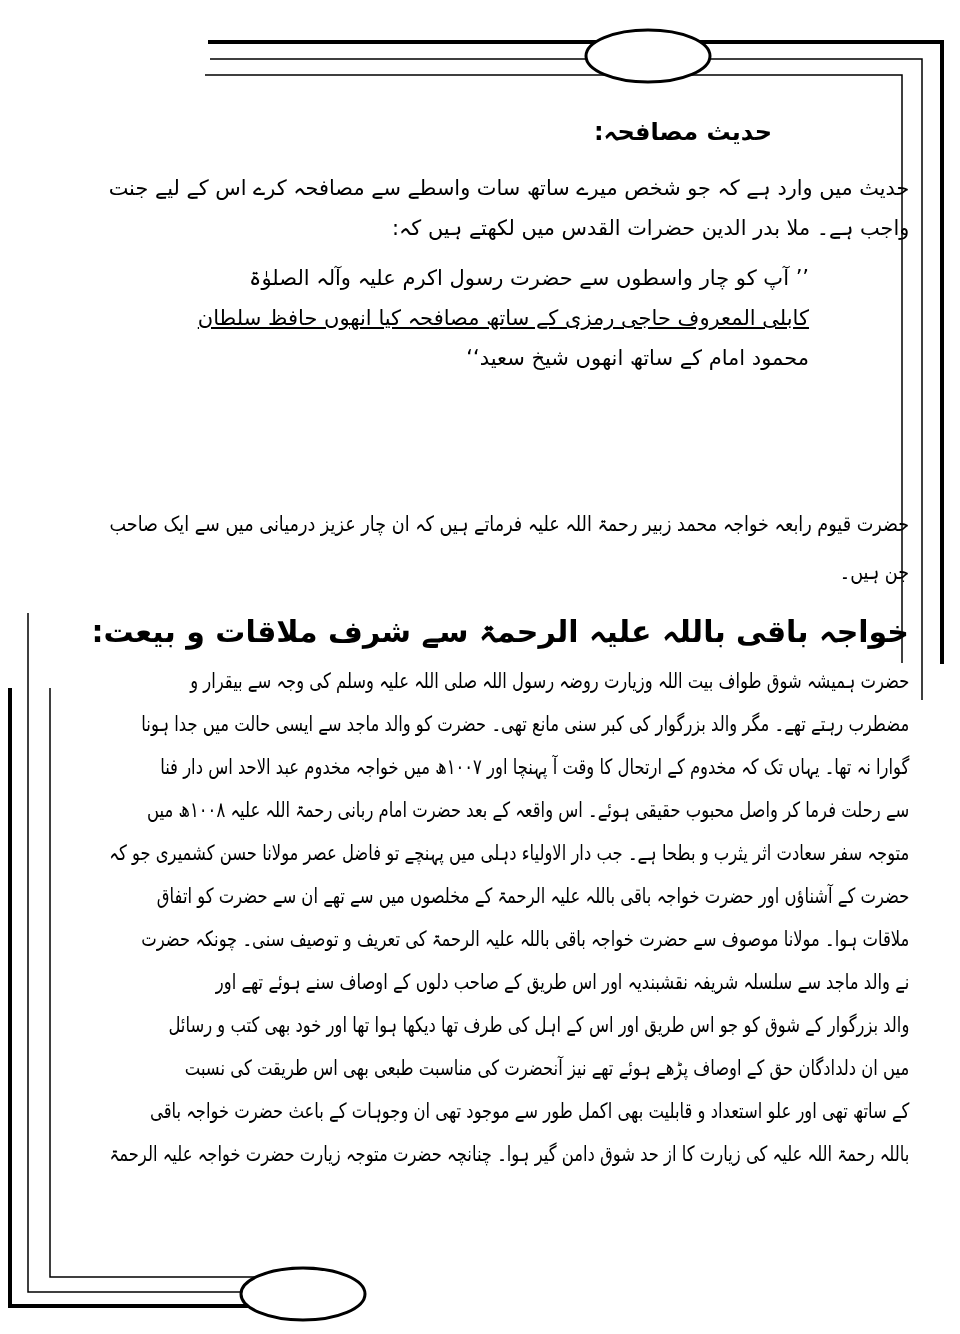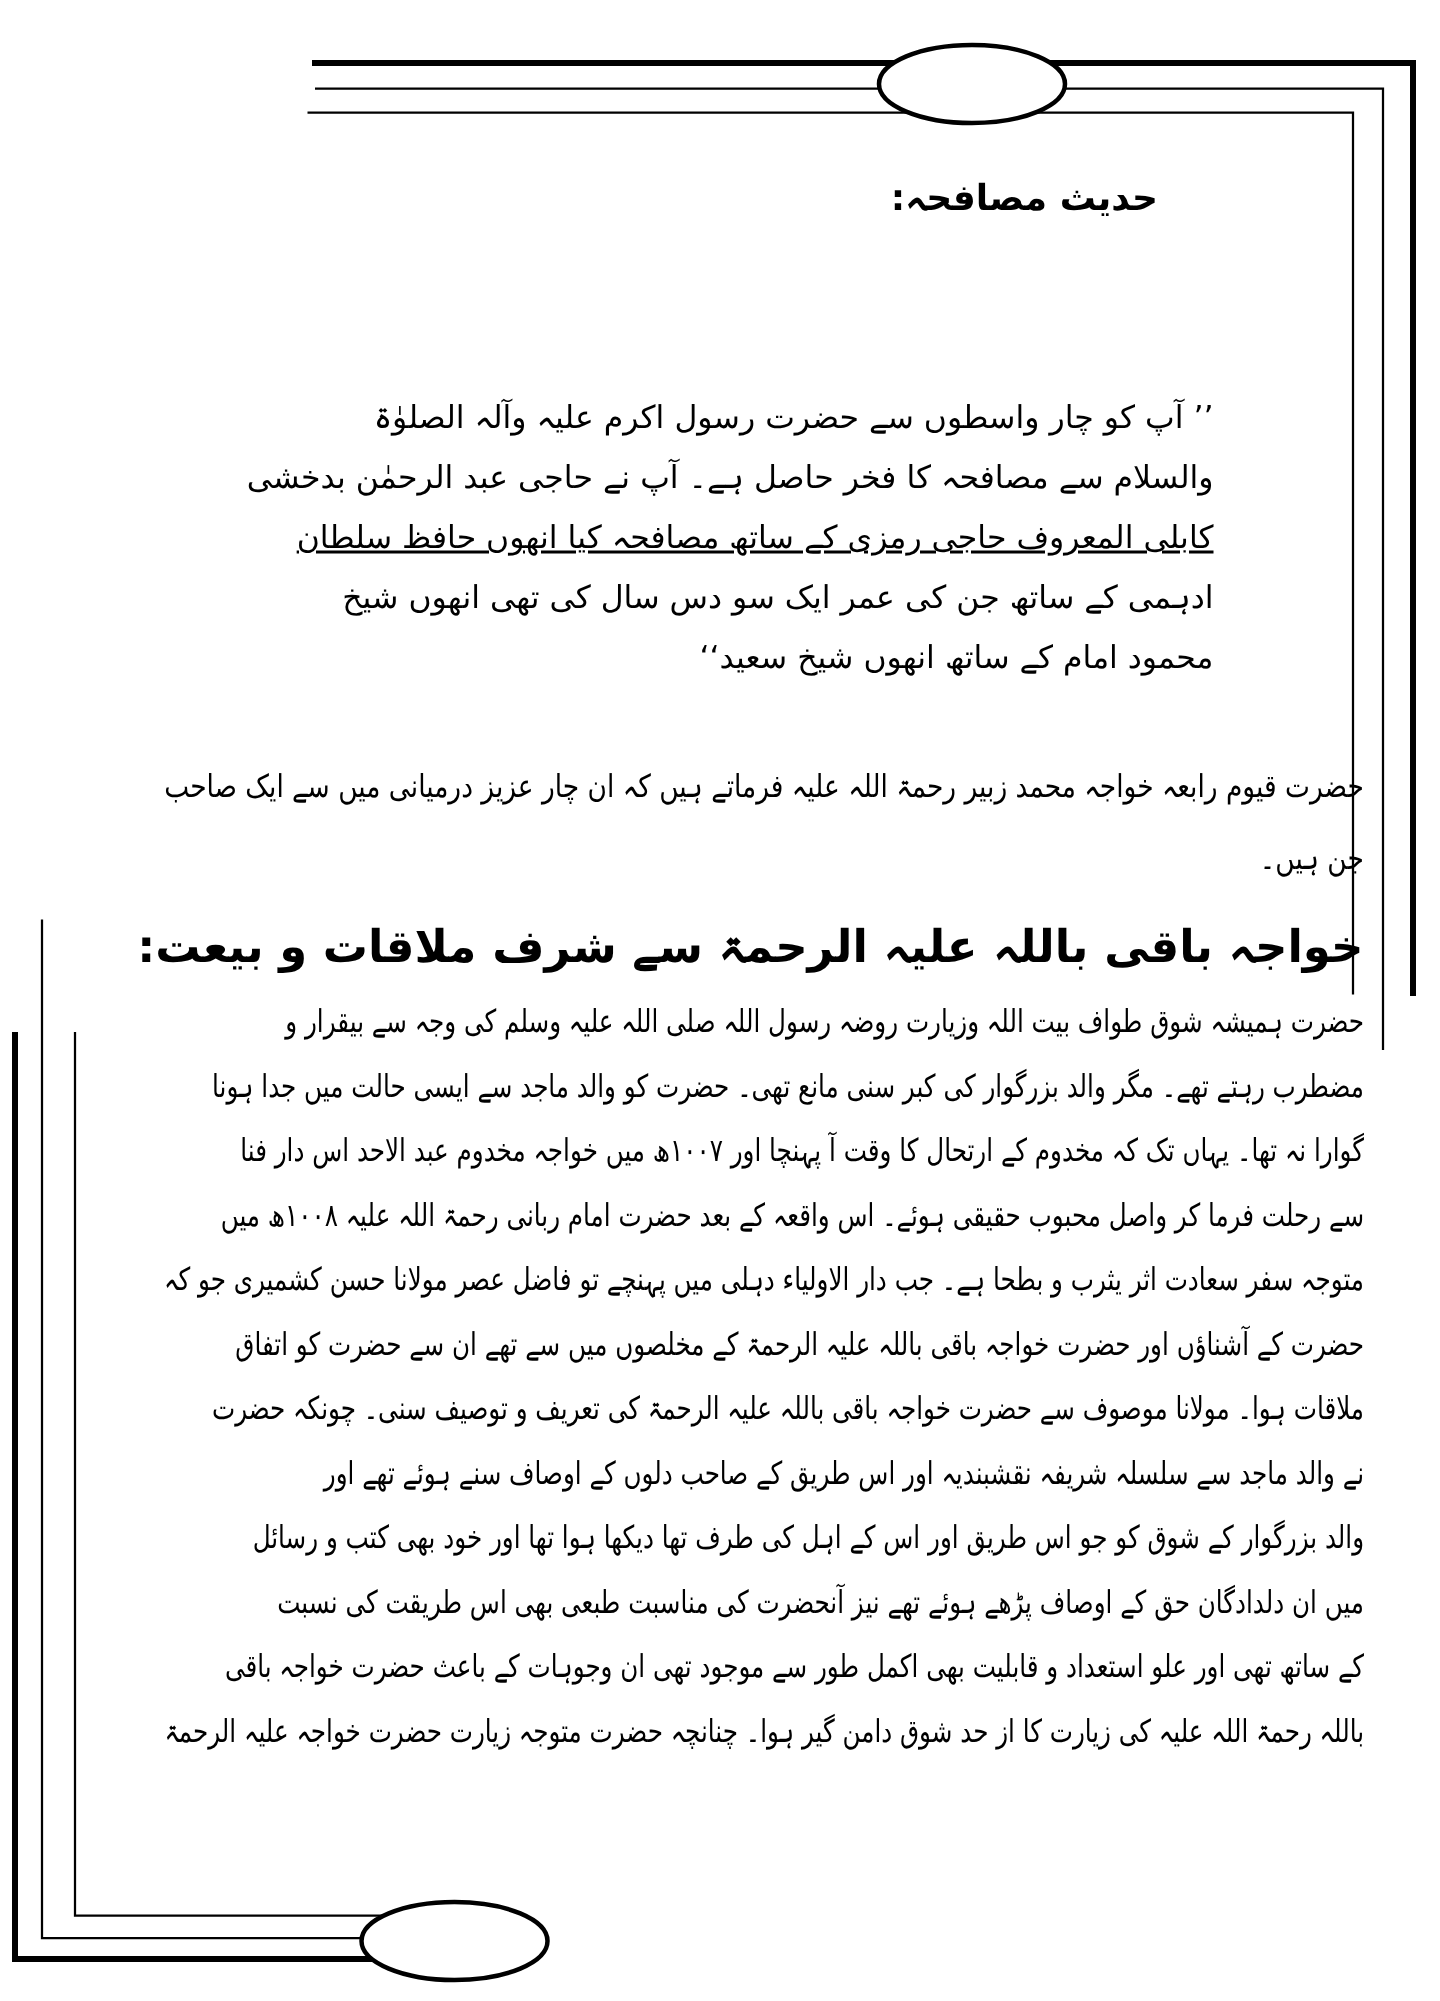--- a/index.html
+++ b/index.html
@@ -36,26 +36,28 @@
     <g>
       <polyline points="10,688 10,1306 260,1306" fill="none" stroke="#000" stroke-width="4"></polyline>
       <polyline points="28,613 28,1292 250,1292" fill="none" stroke="#000" stroke-width="1.5"></polyline>
       <polyline points="50,688 50,1277 260,1277" fill="none" stroke="#000" stroke-width="1.5"></polyline>
     </g>
     <ellipse cx="303" cy="1294" rx="62" ry="26" fill="#fff" stroke="#000" stroke-width="3"></ellipse>
   </svg>
 
   <div class="text-block heading" style="right:232px; top:112px;">حدیث مصافحہ:</div>
 
+  <div class="text-block" style="right:95px; top:168px;">
+    <span class="line" style="display: block; transform: scaleX(0.993); transform-origin: right center;">حدیث میں وارد ہے کہ جو شخص میرے ساتھ سات واسطے سے مصافحہ کرے اس کے لیے جنت</span>
+    <span class="line" style="display: block; transform: scaleX(0.993); transform-origin: right center;">واجب ہے۔ ملا بدر الدین حضرات القدس میں لکھتے ہیں کہ:</span>
+  </div>
 
   <div class="text-block quote" style="right:195px; top:258px;">
     <span class="line" style="display: block; text-align: right;">’’ آپ کو چار واسطوں سے حضرت رسول اکرم علیہ وآلہ الصلوٰۃ</span>
-    <span class="line" style="display: block;">والسلام سے مصافحہ کا فخر حاصل ہے۔ آپ نے حاجی عبد الرحمٰن بدخشی</span>
     <span class="line" style="display: block; text-decoration: underline;">کابلی المعروف حاجی رمزی کے ساتھ مصافحہ کیا انھوں حافظ سلطان</span>
-    <span class="line" style="display: block;">ادہمی کے ساتھ جن کی عمر ایک سو دس سال کی تھی انھوں شیخ</span>
     <span class="line" style="display: block;">محمود امام کے ساتھ انھوں شیخ سعید‘‘</span>
   </div>
 
   <div class="text-block" style="right:95px; top:500px; line-height:48px;">
     <span class="line" style="height: 48px; display: block; transform: scaleX(0.839); transform-origin: right center;">حضرت قیوم رابعہ خواجہ محمد زبیر رحمۃ اللہ علیہ فرماتے ہیں کہ ان چار عزیز درمیانی میں سے ایک صاحب</span>
     <span class="line" style="height: 48px; display: block; transform: scaleX(0.839); transform-origin: right center;">جن ہیں۔</span>
   </div>
 
   <div class="text-block heading" style="right:95px; top:612px; font-size:30px;">خواجہ باقی باللہ علیہ الرحمۃ سے شرف ملاقات و بیعت:</div>
 

